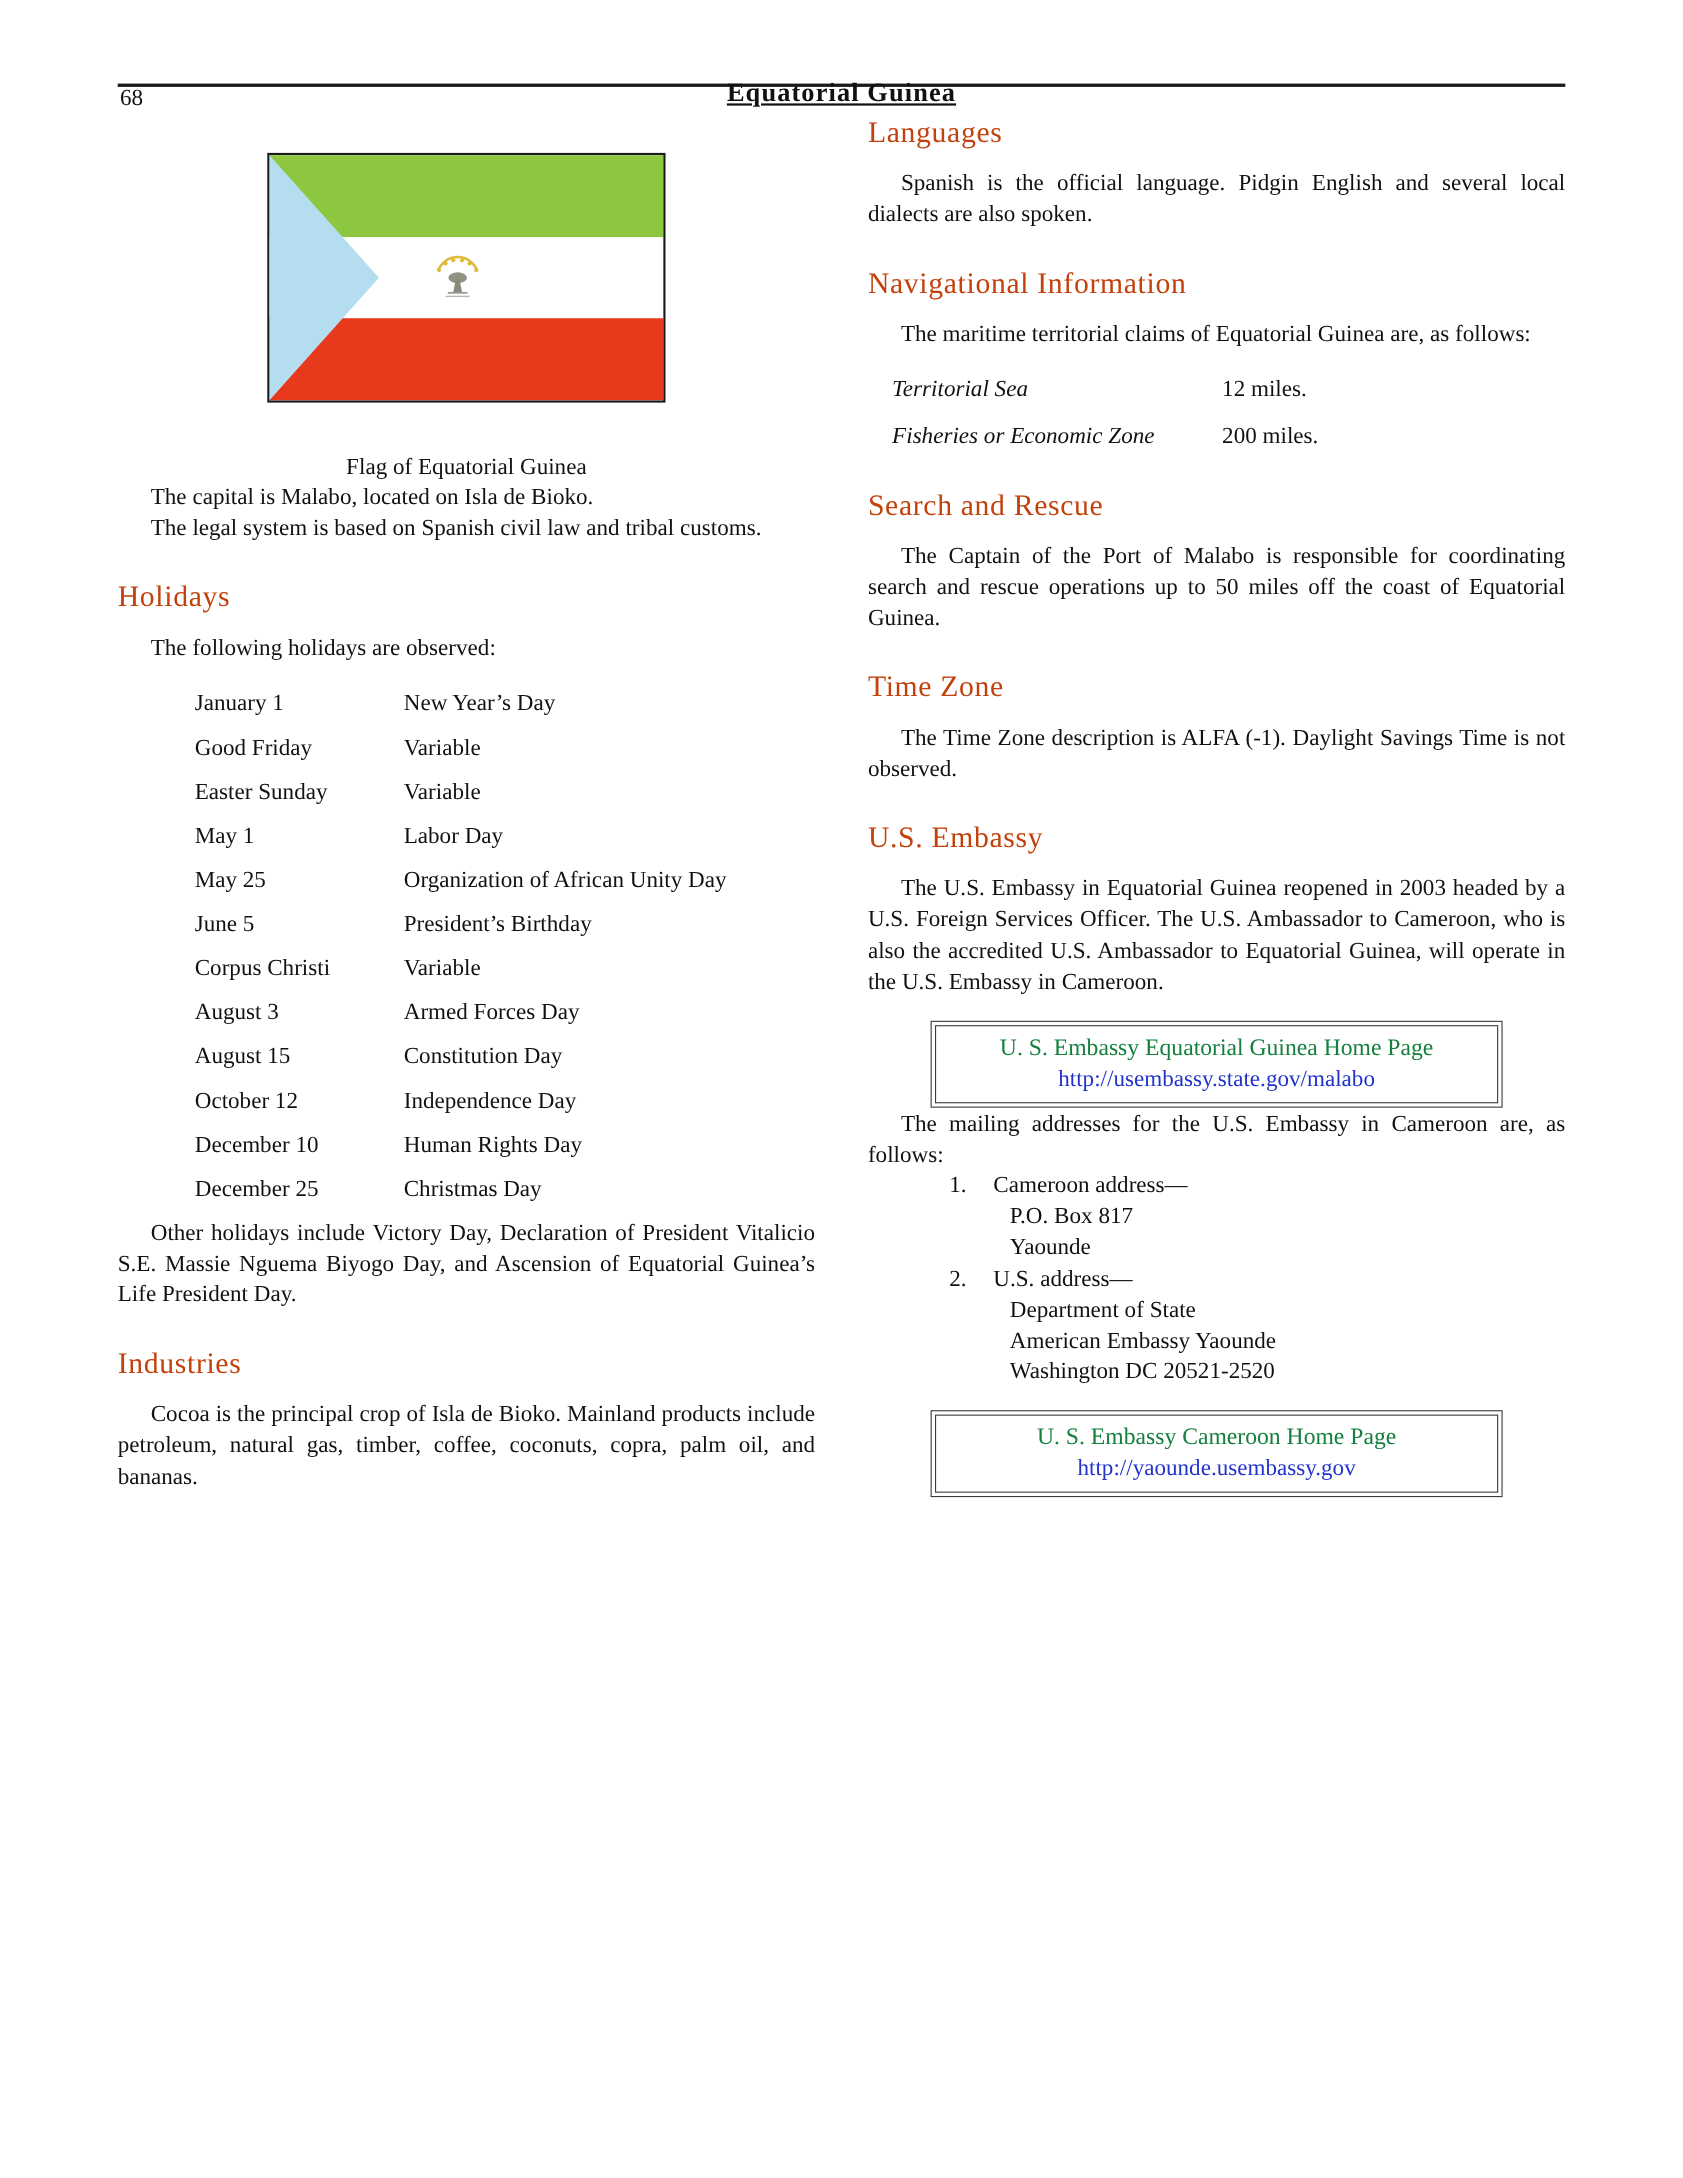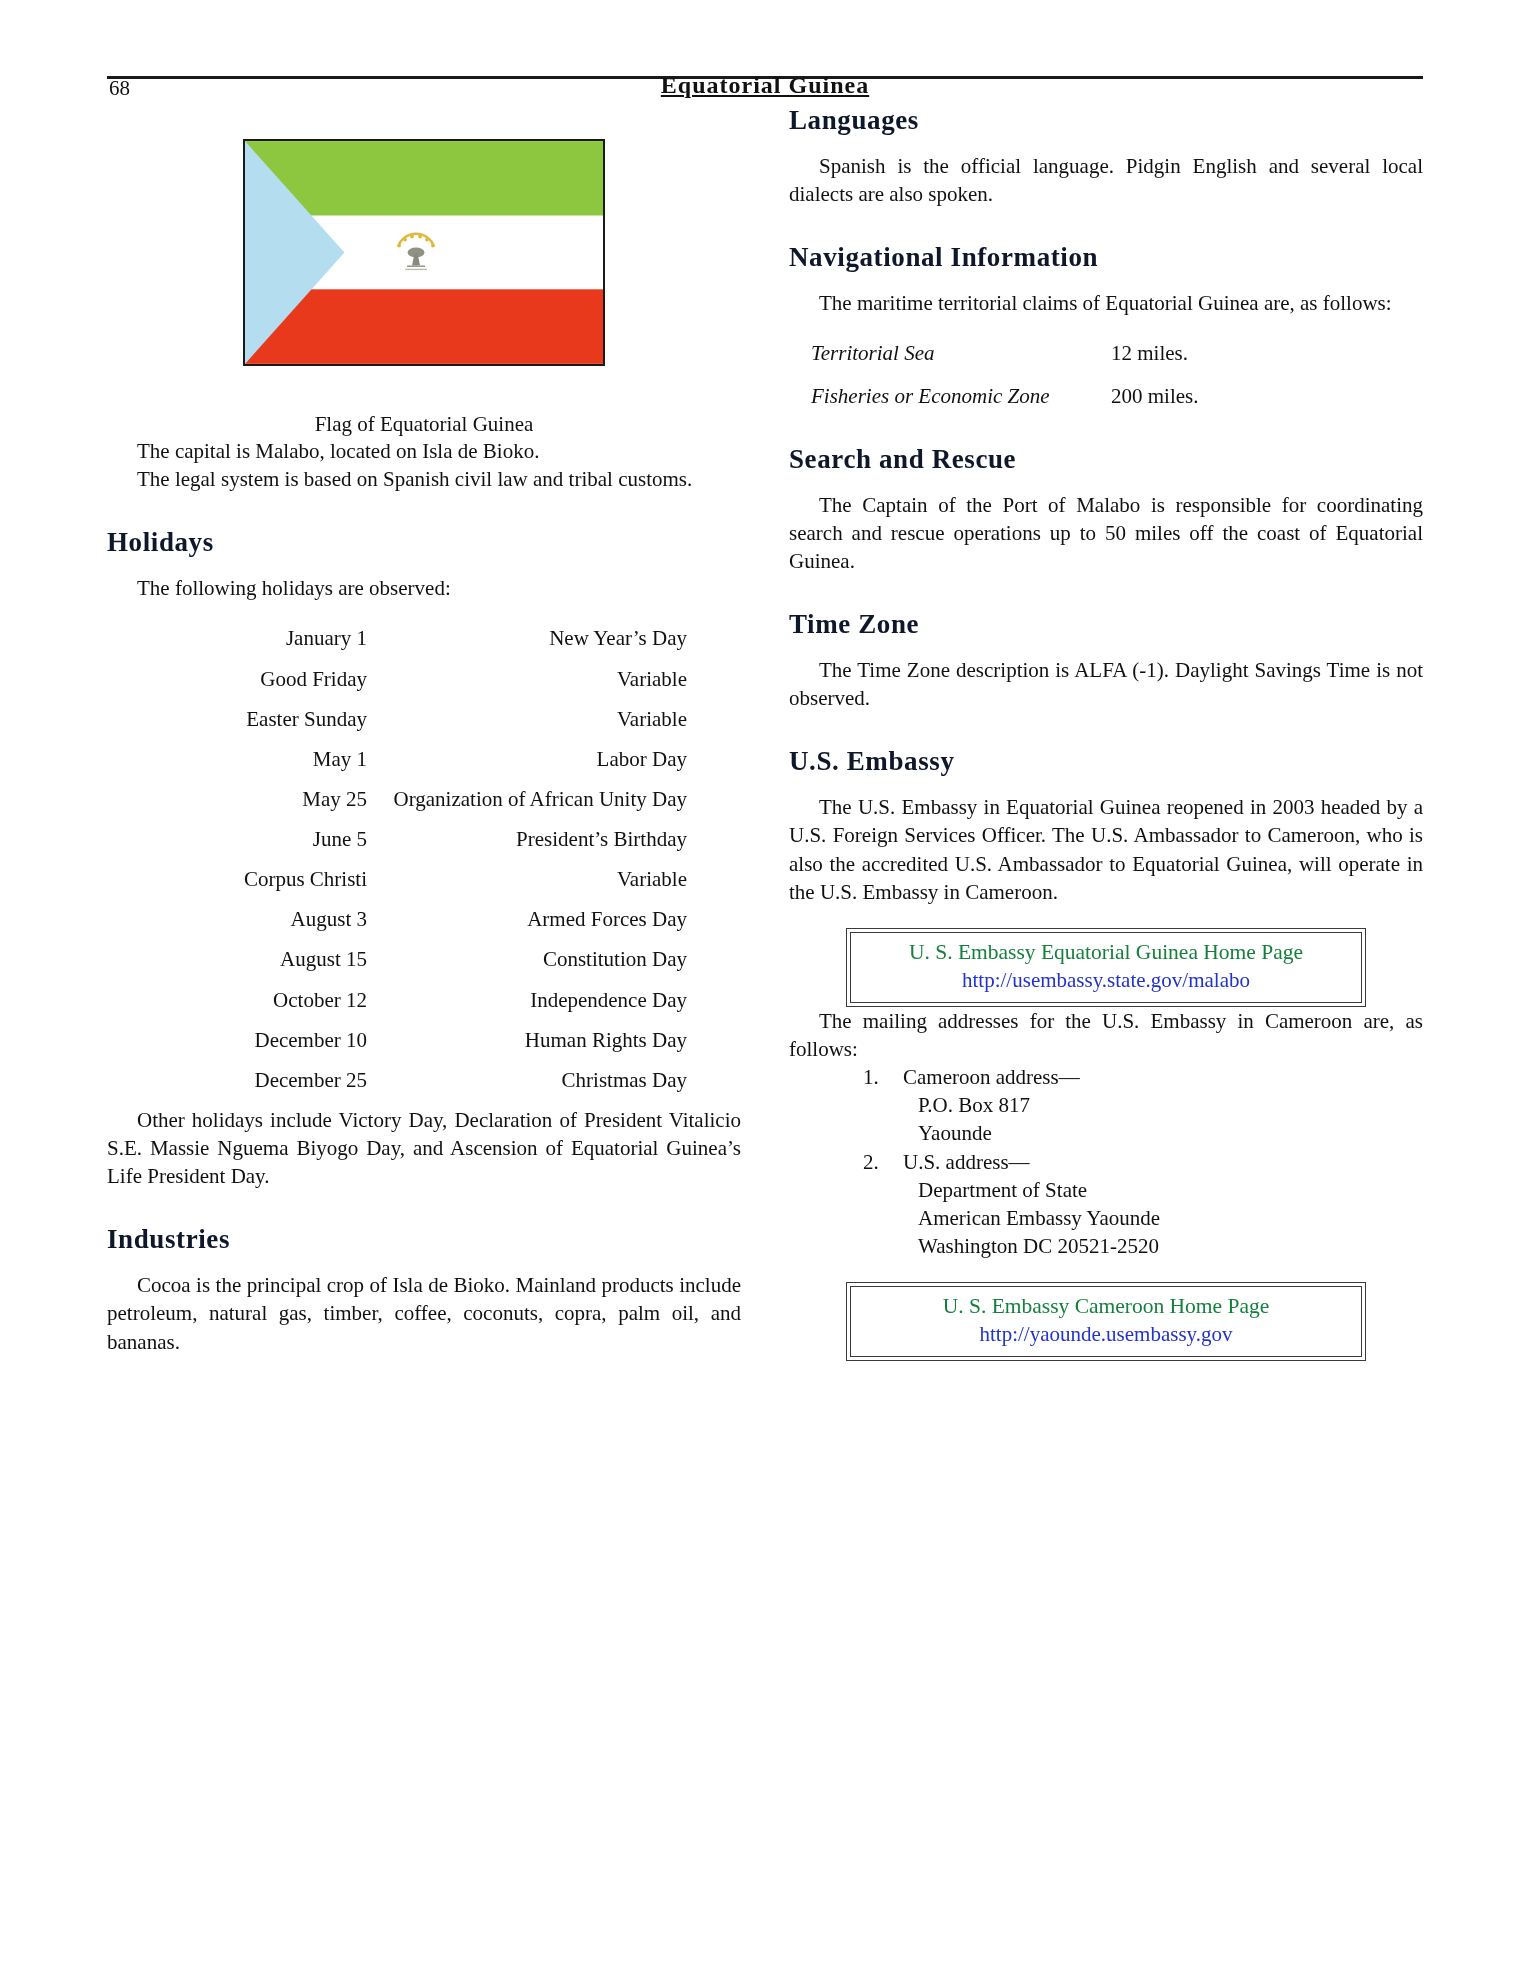--- a/index.html
+++ b/index.html
@@ -49,42 +49,42 @@
   p.body {
     margin: 0;
     font-size: 21px;
     line-height: 1.34;
     text-align: justify;
   }
   p.ind { text-indent: 30px; }
   h2.sect {
     margin: 34px 0 16px 0;
     font-size: 27px;
-    font-weight: 700;
+    font-weight: 400;
     letter-spacing: 0.6px;
-    color: #0f172a;
+    color: #c2410c;
   }
   h2.first { margin-top: 4px; }
   .mt30 { margin-top: 30px; }
   .mt20 { margin-top: 20px; }
   
   .flagwrap {
     width: 362px;
     margin: 38px auto 0 auto;
     border: 2px solid #1a1a1a;
   }
   .flag { display: block; width: 358px; height: 223px; }
   .caption {
     text-align: center;
     margin-top: 46px;
     font-size: 21px;
   }
   
   .holtable { margin: 22px 0 0 70px; }
-  .holrow { display: flex; margin-bottom: 12px; text-align: right; }
+  .holrow { display: flex; margin-bottom: 12px; }
   .holdate {
     flex: 0 0 190px;
     font-size: 21px;
     line-height: 1.34;
   }
   .holname {
     width: 320px;
     font-size: 21px;
     line-height: 1.34;
   }

